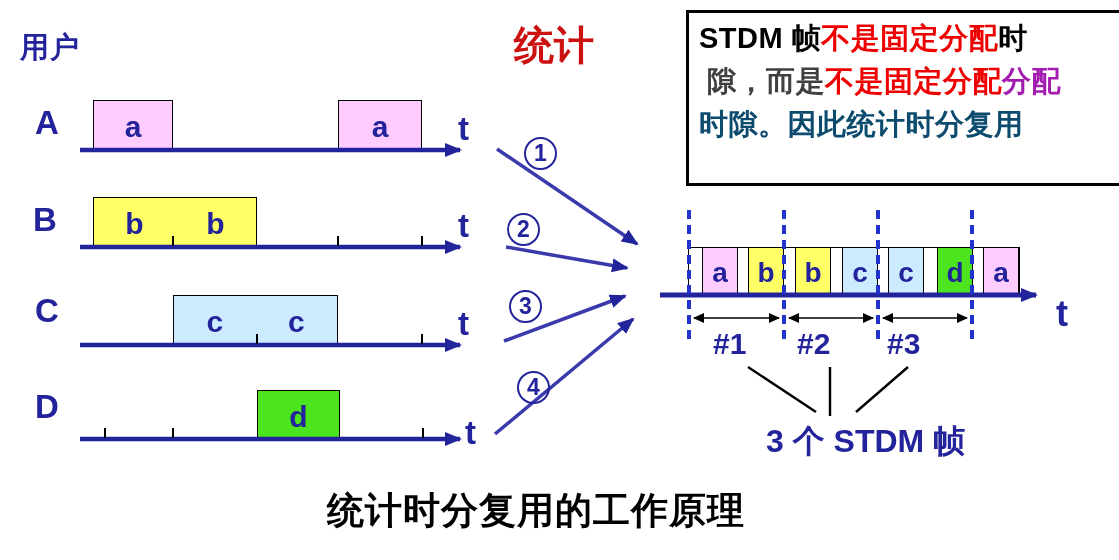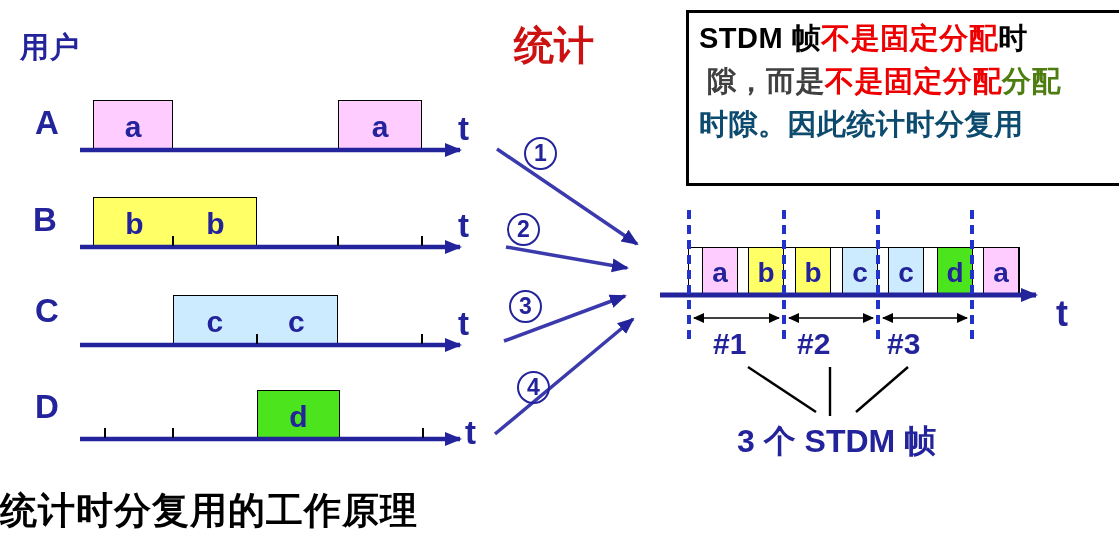--- a/index.html
+++ b/index.html
@@ -31,22 +31,22 @@
     left:688px;top:247px;width:332px;height:47px;border:1px solid #000;box-sizing:border-box;
     background:#fff;
   }
   .strip-cell{
     position:absolute;top:-1px;bottom:-1px;width:34px;border:1px solid #000;
     display:flex;align-items:center;justify-content:center;
   }
   .strip-letter{font-size:28px;font-weight:bold;color:#23239B;line-height:1;transform:translateY(2px);}
   .frame-label{font-size:30px;font-weight:bold;color:#23239B;white-space:nowrap;}
   .out-t{left:1056px;top:293px;font-size:36px;font-weight:bold;color:#23239B;}
-  .frames-caption{left:737px;top:420px;font-size:32px;font-weight:bold;color:#23239B;white-space:nowrap;}
-  .caption{left:0;top:486px;width:1072px;font-size:37px;font-weight:bold;color:#000;letter-spacing:1px;}
+  .frames-caption{left:766px;top:420px;font-size:32px;font-weight:bold;color:#23239B;white-space:nowrap;}
+  .caption{left:0;top:486px;width:1072px;text-align:center;font-size:37px;font-weight:bold;color:#000;letter-spacing:1px;}
   svg.overlay{position:absolute;left:0;top:0;pointer-events:none;}
 </style>
 </head>
 <body>
 
 <div class="stage">
 
   <div class="slot-box" style="left: 93px; top: 100px; width: 80px; height: 50px; background: rgb(255, 204, 255);">
     <span class="slot-letter">a</span>
   </div>
@@ -156,21 +156,21 @@
   <div class="circle-num" style="left:524px;top:137px">1</div>
   <div class="circle-num" style="left:507px;top:213px">2</div>
   <div class="circle-num" style="left:509px;top:290px">3</div>
   <div class="circle-num" style="left:517px;top:371px">4</div>
 
   <div class="abs note-box">
     <div class="note-line">
       <span style="color: rgb(0, 0, 0);">STDM 帧</span><span style="color: rgb(238, 0, 0);">不是固定分配</span><span style="color: rgb(0, 0, 0);">时</span>
     </div>
     <div class="note-line">
-      <span style="color: #404040; margin-left: 8px;">隙，而是</span><span style="color: rgb(238, 0, 0);">不是固定分配</span><span style="color: #4d7c0f;">分配</span>
+      <span style="color: #404040; margin-left: 8px;">隙，而是</span><span style="color: rgb(238, 0, 0);">不是固定分配</span><span style="color: #a21caf;">分配</span>
     </div>
     <div class="note-line">
       <span style="color: #0c4a6e;">时隙。因此统计时分复用</span>
     </div>
   </div>
 
   <div class="abs out-t">t</div>
 
   <div class="abs frame-label" style="left:713px;top:327px">#1</div>
   <div class="abs frame-label" style="left:797px;top:327px">#2</div>

